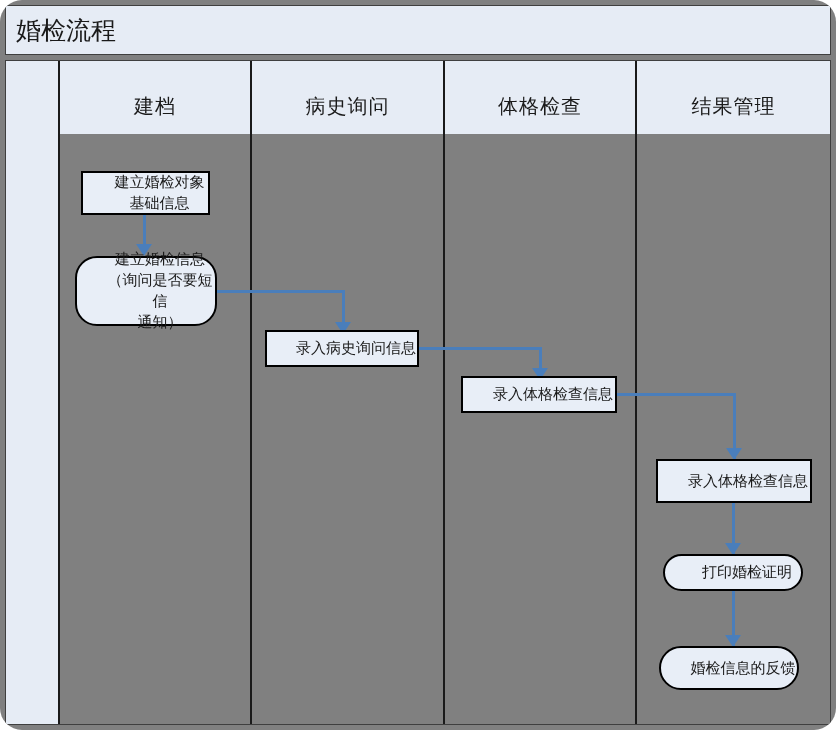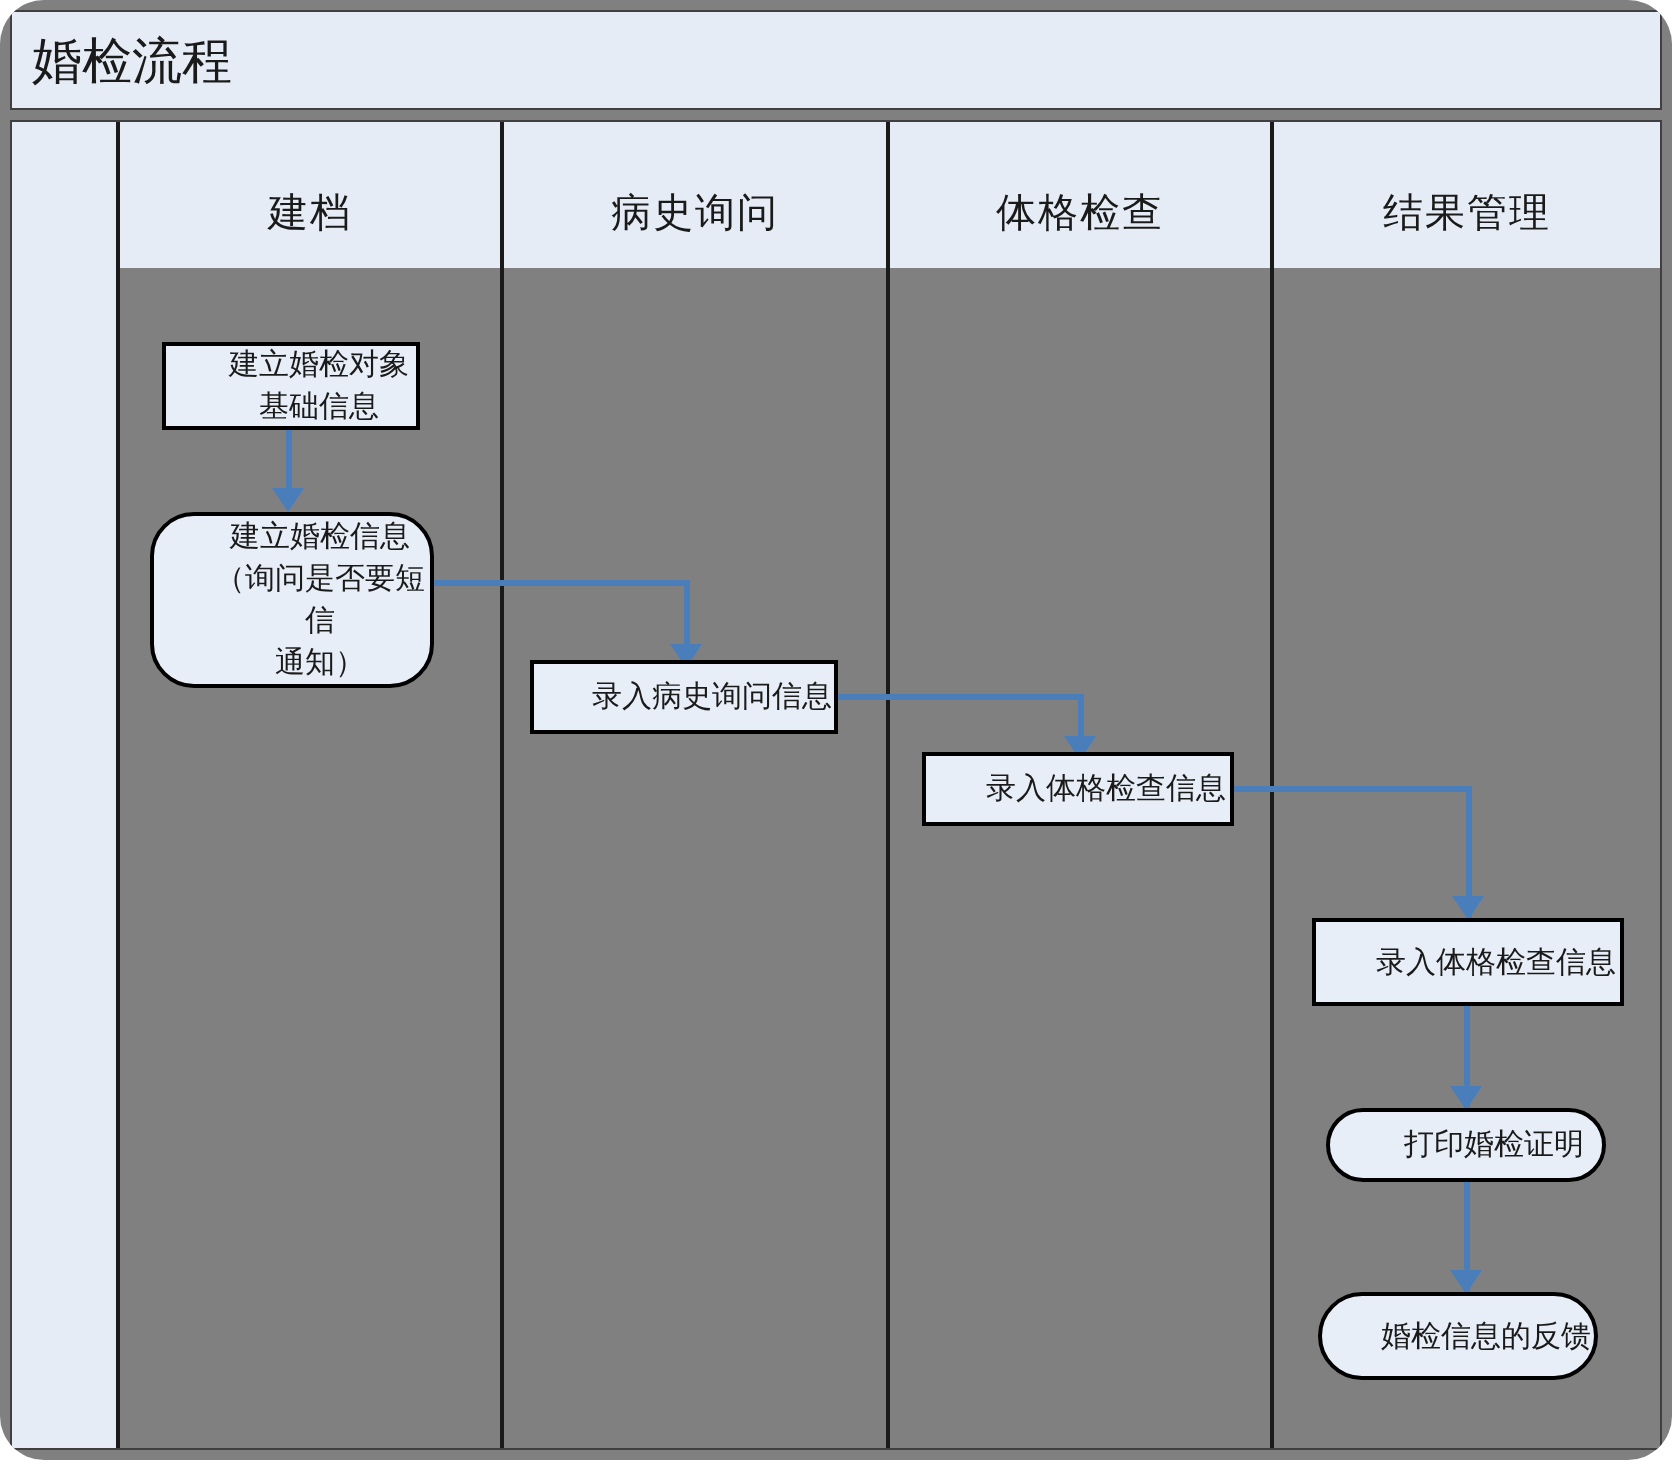--- a/index.html
+++ b/index.html
@@ -181,21 +181,21 @@
 
   <div class="conn conn-v" style="left:732px; top:502px; height:52px;"></div>
   <div class="arrowhead" style="left:725px; top:543px;"></div>
 
   <div class="conn conn-v" style="left:732px; top:590px; height:56px;"></div>
   <div class="arrowhead" style="left:725px; top:635px;"></div>
 
   <div class="node" style="left:81px; top:171px; width:129px; height:44px;">建立婚检对象
 基础信息</div>
 
-  <div class="node rounded" style="left:75px; top:256px; width:142px; height:88px;">建立婚检信息
+  <div class="node rounded" style="left:75px; top:256px; width:142px; height:70px;">建立婚检信息
 （询问是否要短信
 通知）</div>
 
   <div class="node" style="left:265px; top:330px; width:154px; height:37px;">录入病史询问信息</div>
 
   <div class="node" style="left:461px; top:376px; width:156px; height:37px;">录入体格检查信息</div>
 
   <div class="node" style="left:656px; top:459px; width:156px; height:44px;">录入体格检查信息</div>
 
   <div class="node rounded" style="left:663px; top:554px; width:140px; height:37px;">打印婚检证明</div>

